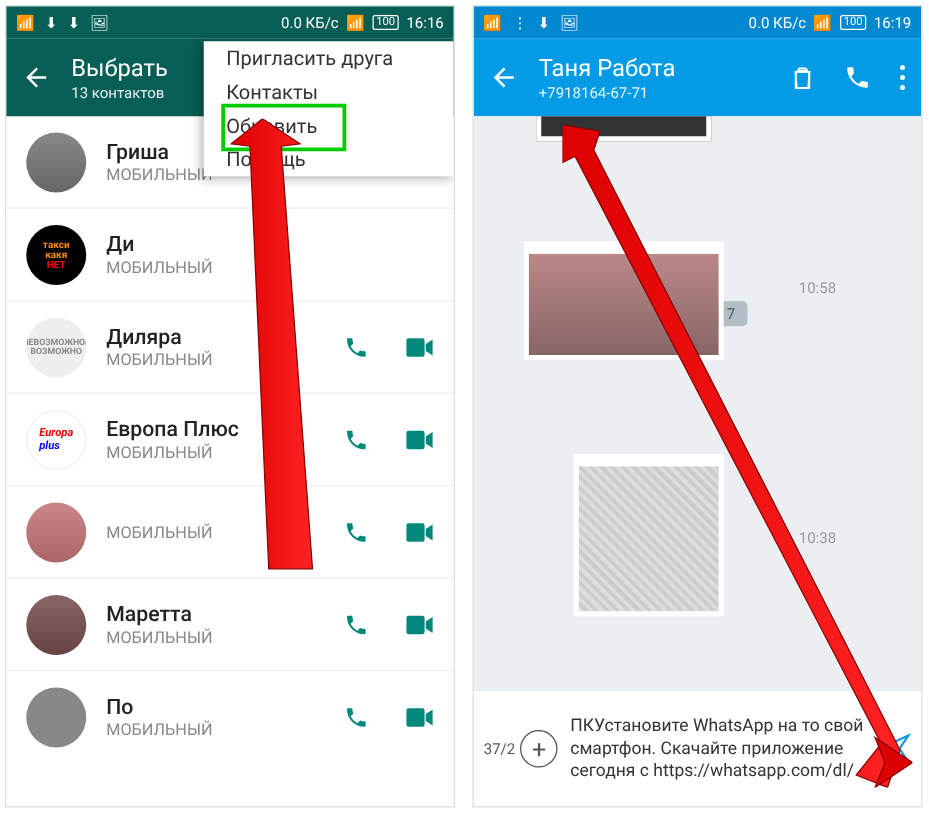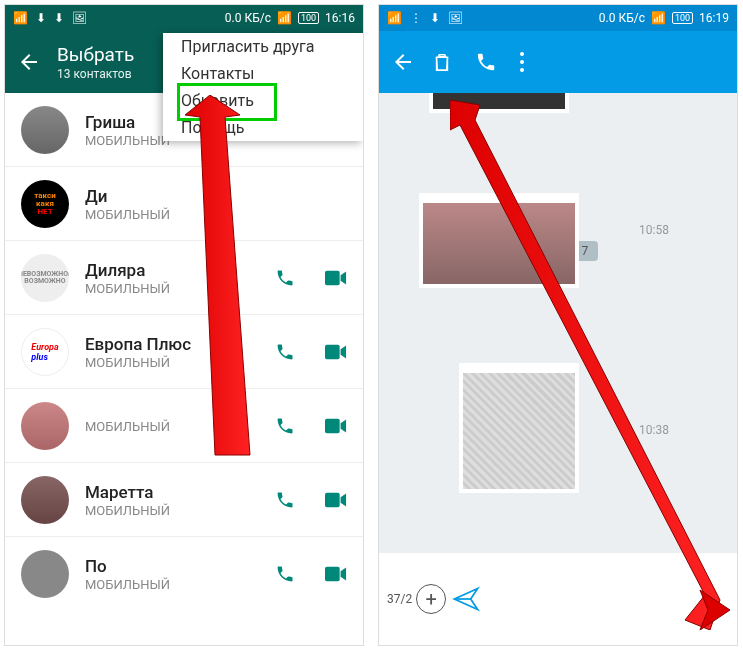--- a/index.html
+++ b/index.html
@@ -218,20 +218,24 @@
       <span style="border:1px solid #fff;padding:0 2px;border-radius:2px;font-size:9px;">100</span>
       <span>16:19</span>
     </div>
   </div>
   <div class="header h-blue">
     <div class="back-arrow">
       <svg viewBox="0 0 24 24" width="24" height="24" fill="#fff">
           <path d="M20 11H7.8l5.6-5.6L12 4l-8 8 8 8 1.4-1.4L7.8 13H20z"></path>
         </svg>
     </div>
+    <div class="header-titles">
+      <div class="header-title">Таня Работа</div>
+      <div class="header-sub">+7918164-67-71</div>
+    </div>
     <div class="header-icons">
       <span>
           <svg width="22" height="22" viewBox="0 0 24 24" fill="#fff">
             <path d="M6 7h12v14H6zM9 4h6l1 2H8z" stroke="#fff" stroke-width="1.5" fill="none"></path>
             <path d="M6 7h12l-1 14H7z" fill="none" stroke="#fff" stroke-width="1.5"></path>
           </svg>
         </span>
       <span>
           <svg width="22" height="22" viewBox="0 0 24 24" fill="#fff">
             <path d="M6.6 10.8c1.4 2.8 3.8 5.2 6.6 6.6l2.2-2.2c.3-.3.7-.4 1-.2 1.2.4 2.4.6 3.7.6.5 0 .9.4.9.9V20c0 .5-.4.9-.9.9C10.6 20.9 3.1 13.4 3.1 4c0-.5.4-.9.9-.9h3.5c.5 0 .9.4.9.9 0 1.3.2 2.5.6 3.7.1.3 0 .7-.2 1l-2.2 2.1z"></path>
@@ -254,20 +258,21 @@
     <div class="chip-row" style="margin-top:140px;"><span class="date-chip" style="background:#B0BEC5;">10.03.2017</span></div>
     <div class="img-msg" style="left:80px;top:270px;width:120px;height:130px;background:repeating-linear-gradient(45deg,#ddd,#ddd 3px,#ccc 3px,#ccc 6px);"></div>
     <div class="msg-time" style="left:260px;top:330px;">10:38</div>
   </div>
 
   <div class="compose">
     <div style="display:flex;flex-direction:row;align-items:center;gap:4px;">
       <span class="count-badge">37/2</span>
       <div class="plus-circle">+</div>
     </div>
+    <div class="compose-text">ПКУстановите WhatsApp на то свой смартфон. Скачайте приложение сегодня с https://whatsapp.com/dl/</div>
     <div class="send-icon">
       <svg viewBox="0 0 24 24" width="28" height="28" fill="none" stroke="#039BE5" stroke-width="1.5">
           <path d="M2 12l20-9-6 9 6 9z"></path>
           <path d="M2 12h14"></path>
         </svg>
     </div>
   </div>
 </div>
 
 <svg class="arrow" style="left:140px;top:95px;" width="120" height="370">

